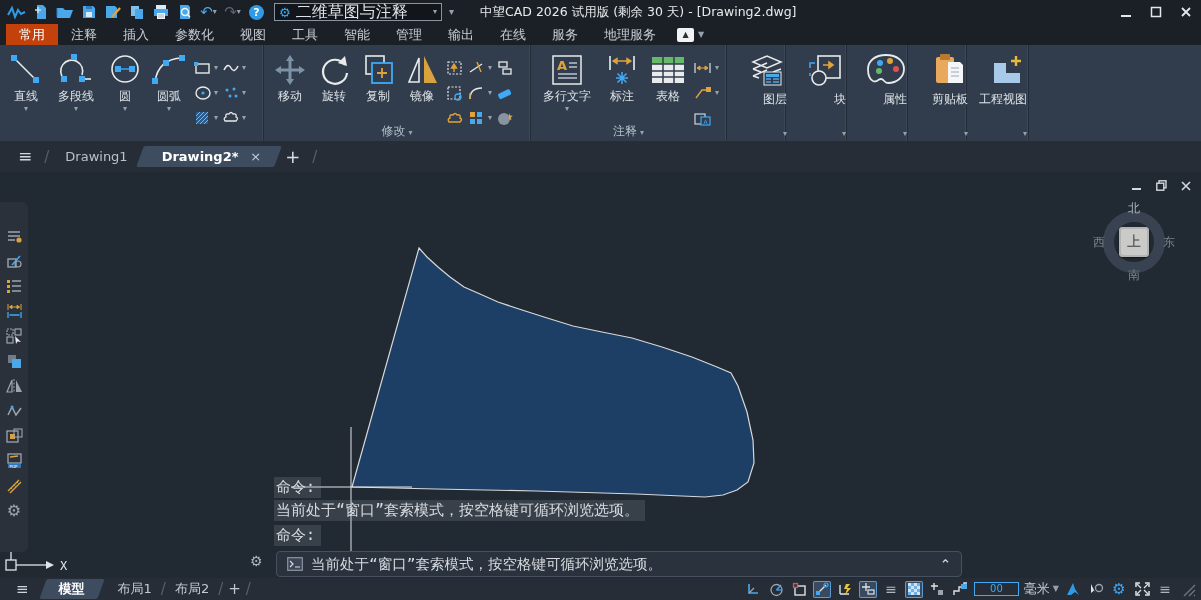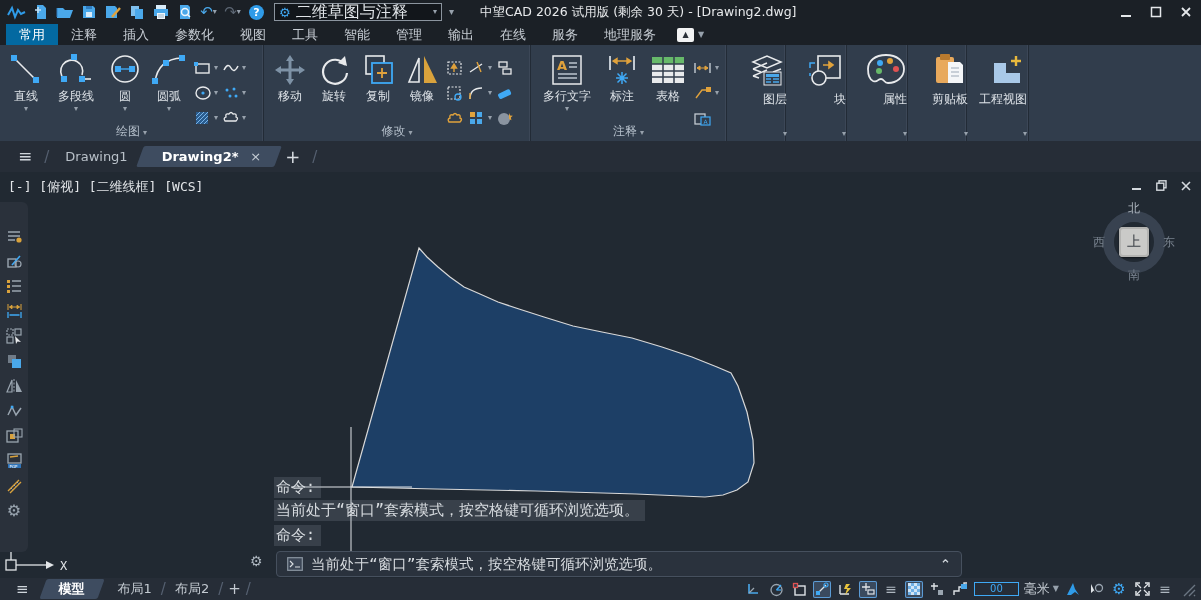--- a/index.html
+++ b/index.html
@@ -17,21 +17,21 @@
   .help-circle{width:15px;height:15px;border-radius:50%;background:#2f9be8;color:#fff;font-size:11px;font-weight:bold;display:flex;align-items:center;justify-content:center}
   .ws-combo{display:flex;align-items:center;gap:5px;height:18px;border:1px solid #8b949e;background:#12161b;padding:0 4px;width:168px;margin-left:4px}
   .ws-combo .lbl{color:#dfe3e7;font-size:16px;flex:1;white-space:nowrap;overflow:hidden}
   .gear-blue{color:#3fa9f5;font-size:13px;line-height:1}
   .win-title{position:absolute;left:480px;top:0;height:24px;line-height:24px;color:#e8eaec;font-size:12.5px;white-space:nowrap}
   .winctl{position:absolute;right:8px;top:0;height:24px;display:flex;align-items:center;gap:16px}
   .winctl .wc{width:14px;height:14px;display:flex;align-items:center;justify-content:center;color:#e4e7ea}
   
   .tabrow{position:absolute;left:0;top:24px;width:1201px;height:21px;background:#1b2026;display:flex;align-items:stretch;padding-left:6px}
   .rtab{padding:0 13px;display:flex;align-items:center;color:#c7cdd4;font-size:13px;cursor:default;white-space:nowrap}
-  .rtab.active{background:#0369a1;color:#fff}
+  .rtab.active{background:#c2410c;color:#fff}
   .tab-extra{display:flex;align-items:center;gap:4px;margin-left:8px}
   .mini-btn{width:17px;height:14px;background:#f2f3f4;color:#2a3038;font-size:8px;display:flex;align-items:center;justify-content:center;border-radius:2px}
   
   .ribbon{position:absolute;left:0;top:45px;width:1201px;height:96px;background:#313d4c;display:flex}
   .rpanel{position:relative;height:96px;border-right:1px solid #222b36;box-shadow:inset -1px 0 0 #3c4757}
   .rpanel .plabel{position:absolute;bottom:1px;left:0;right:0;text-align:center;color:#b4bfca;font-size:12px;white-space:nowrap}
   .plabel .caret{margin-left:3px}
   .bigrow{display:flex;align-items:flex-start;padding:4px 2px 0 4px}
   .bigbtn{display:flex;flex-direction:column;align-items:center;width:48px;padding-top:2px;cursor:default}
   .bigbtn .bicon{height:38px;display:flex;align-items:center;justify-content:center}
@@ -292,21 +292,20 @@
             <span class="caret">▾</span>
           </span>
         <span class="smallbtn">
             <svg width="18" height="16">
               <path d="M3 11 Q1 8 4 7 Q3 3 7 4 Q9 1 11 4 Q15 3 14 7 Q17 8 14 11 Z" fill="none" stroke="#e8eaec" stroke-width="1.3"></path>
             </svg>
             <span class="caret">▾</span>
           </span>
       </div>
     </div>
-    <div class="plabel"><span>绘图</span><span class="caret">▾</span></div>
   </div>
 
   <div class="rpanel" style="width:267px">
     <div class="bigrow">
       <div class="bigbtn" style="width:44px">
         <span class="bicon">
             <svg width="36" height="36">
               <path d="M18 3 L14 9 H22 Z M18 33 L14 27 H22 Z M3 18 L9 14 V22 Z M33 18 L27 14 V22 Z" fill="#7e92a6"></path>
               <path d="M18 8 V28 M8 18 H28" stroke="#7e92a6" stroke-width="3"></path>
             </svg>
@@ -563,21 +562,20 @@
     </g>
     <g stroke="#e2e5e8" stroke-width="1.3" fill="none">
       <line x1="11" y1="560" x2="11" y2="531"></line>
       <rect x="6" y="560" width="10" height="10" fill="#212932"></rect>
       <line x1="16" y1="565" x2="46" y2="565"></line>
       <path d="M46 561 L54 565 L46 569" fill="#e2e5e8" stroke="none"></path>
       <text x="60" y="570" font-size="12" fill="#e2e5e8" stroke="none" font-family="DejaVu Sans Mono, DejaVu Sans, monospace">X</text>
     </g>
   </svg>
 
-  <span class="vp-label">[-] [俯视] [二维线框] [WCS]</span>
 
   <span class="docwin">
     <span>
         <svg width="10" height="10">
           <rect x="0" y="7" width="9" height="2" fill="#d4d9de"></rect>
         </svg>
       </span>
     <span>
         <svg width="11" height="11">
           <rect x="3" y="0.8" width="7" height="7" fill="none" stroke="#d4d9de" stroke-width="1.4"></rect>

